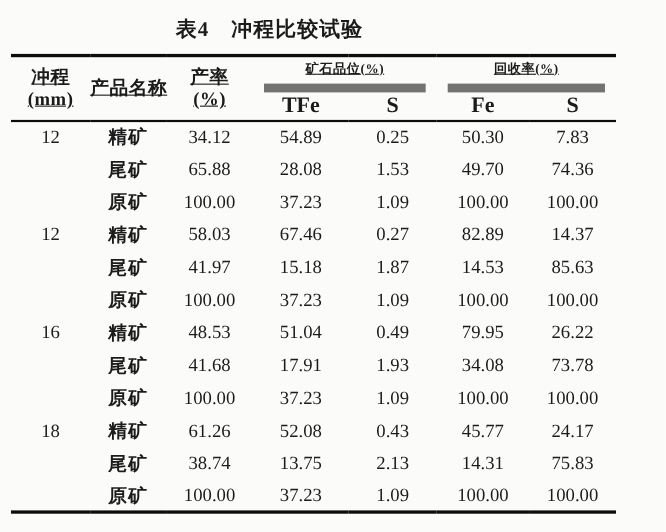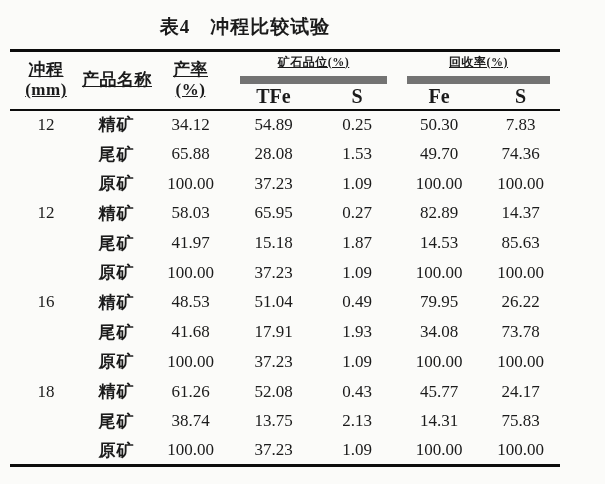--- a/index.html
+++ b/index.html
@@ -127,21 +127,21 @@
         <td>100.00</td>
         <td>37.23</td>
         <td>1.09</td>
         <td>100.00</td>
         <td>100.00</td>
       </tr>
       <tr>
         <td>12</td>
         <td class="product">精矿</td>
         <td>58.03</td>
-        <td>65.95</td>
+        <td>67.46</td>
         <td>0.27</td>
         <td>82.89</td>
         <td>14.37</td>
       </tr>
       <tr>
         <td></td>
         <td class="product">尾矿</td>
         <td>41.97</td>
         <td>15.18</td>
         <td>1.87</td>

